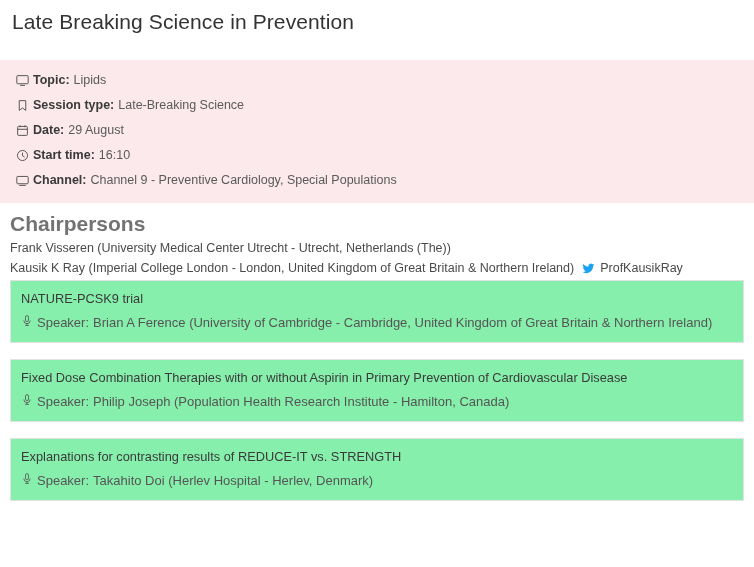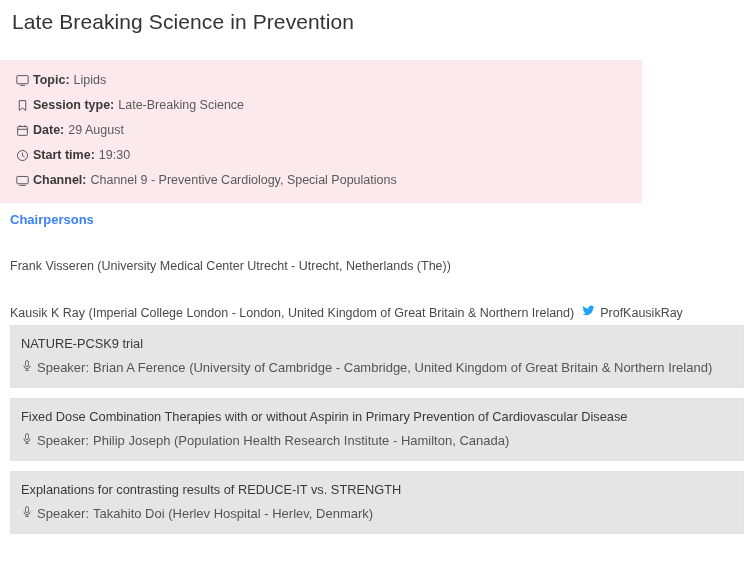--- a/index.html
+++ b/index.html
@@ -26,21 +26,21 @@
     font-weight: normal;
     color: #333333;
     margin: 0;
     padding: 10px 12px 0 12px;
     letter-spacing: 0.1px;
   }
   .meta-panel {
     background: #fbe9ec;
     margin: 26px 0 0 0;
     padding: 8px 0 10px 0;
-    width: 642px;
+    width: 754px;
     box-sizing: border-box;
   }
   .meta-row {
     display: flex;
     align-items: center;
     padding: 4px 0 4px 16px;
     font-size: 12.5px;
     line-height: 17px;
   }
   .meta-icon {
@@ -54,66 +54,65 @@
   .meta-label {
     font-weight: bold;
     color: #3a3a3a;
     margin-right: 4px;
   }
   .meta-value {
     color: #5a5a5a;
     font-weight: normal;
   }
   .section-heading {
-    font-size: 13px;
+    font-size: 21px;
     font-weight: bold;
-    color: #3b82f6;
+    color: #737373;
     margin: 0;
     padding: 9px 0 2px 10px;
   }
   .chair-list {
     padding: 0 0 0 10px;
   }
   .chair-row {
     font-size: 12.5px;
     color: #4a4a4a;
     line-height: 18px;
     padding: 1px 0;
     display: flex;
     align-items: center;
     flex-wrap: nowrap;
-    margin-top: 27px;
   }
   .chair-name {
     white-space: nowrap;
   }
   .twitter-wrap {
     display: inline-flex;
-    align-items: flex-start;
+    align-items: center;
     margin-left: 8px;
     white-space: nowrap;
   }
   .twitter-icon {
     display: inline-block;
     margin-right: 5px;
     color: #1da1f2;
     font-size: 12px;
     line-height: 12px;
   }
   .twitter-handle {
     color: #4a4a4a;
     font-size: 12.5px;
   }
   .presentations {
     padding: 2px 10px 0 10px;
   }
   .presentation-card {
     border: 1px solid #e2e2e2;
-    background: #e5e5e5;
-    margin-bottom: 10px;
+    background: #86efac;
+    margin-bottom: 16px;
     padding: 9px 10px 11px 10px;
     box-sizing: border-box;
   }
   .presentation-title {
     font-size: 12.8px;
     color: #3a3a3a;
     line-height: 18px;
     margin-bottom: 6px;
   }
   .speaker-row {
@@ -181,21 +180,21 @@
     </div>
 
     <div class="meta-row">
       <span class="meta-icon">
         <svg width="13" height="13" viewBox="0 0 16 16">
             <circle cx="8" cy="8" r="6.2" fill="none" stroke="#555" stroke-width="1.2"></circle>
             <path d="M8 4.5V8.3l2.6 1.6" fill="none" stroke="#555" stroke-width="1.2"></path>
           </svg>
       </span>
       <span class="meta-label">Start time:</span>
-      <span class="meta-value">19:30</span>
+      <span class="meta-value">16:10</span>
     </div>
 
 
     <div class="meta-row">
       <span class="meta-icon">
         <svg width="13" height="13" viewBox="0 0 16 16">
             <rect x="1" y="3" width="14" height="9" rx="1" fill="none" stroke="#555" stroke-width="1.2"></rect>
             <line x1="4" y1="14" x2="12" y2="14" stroke="#555" stroke-width="1.2"></line>
           </svg>
       </span>

